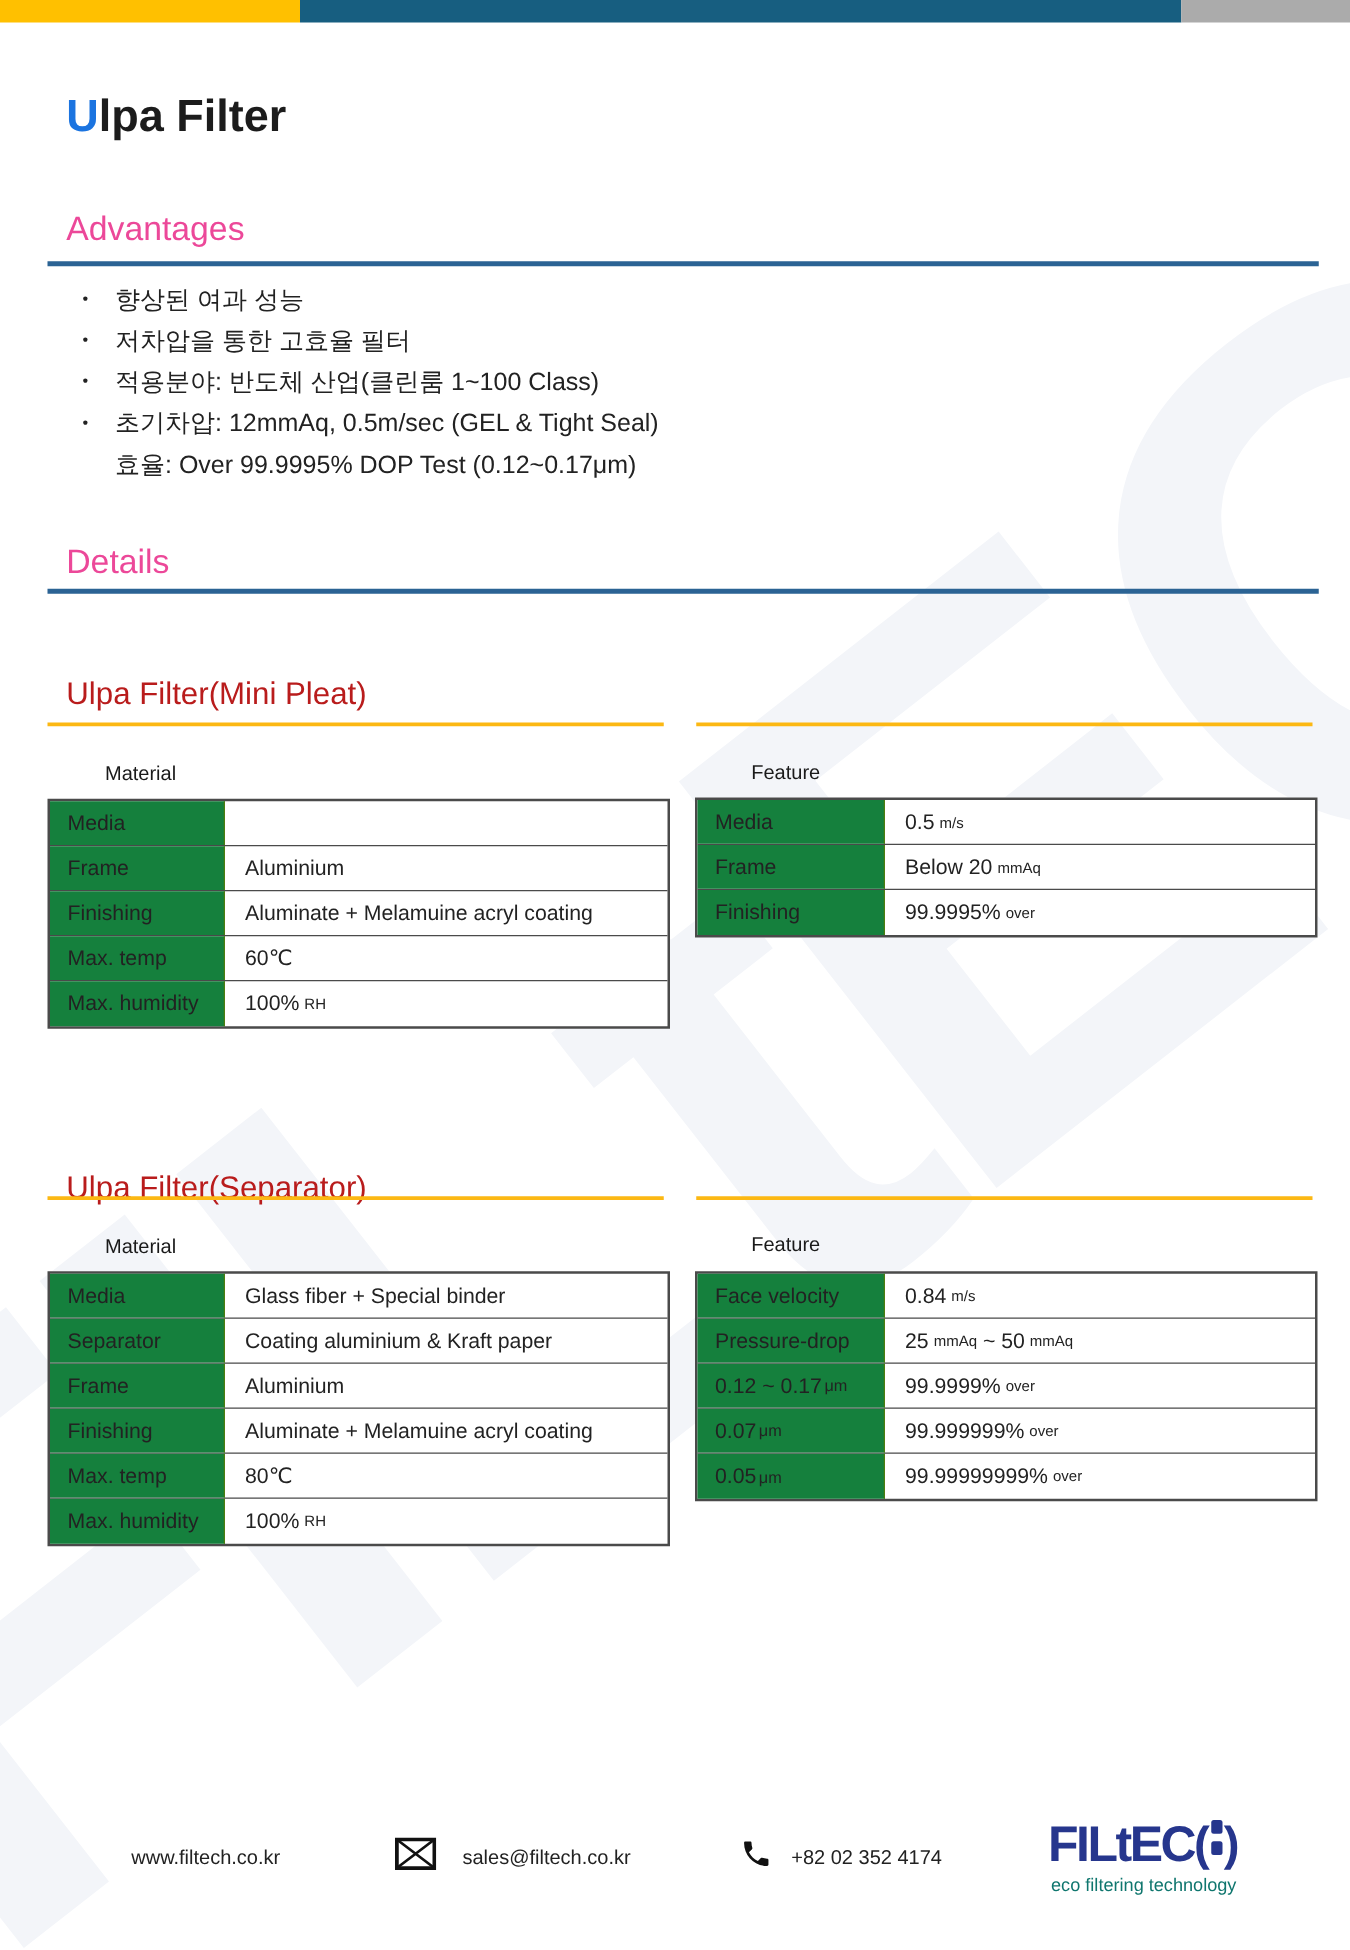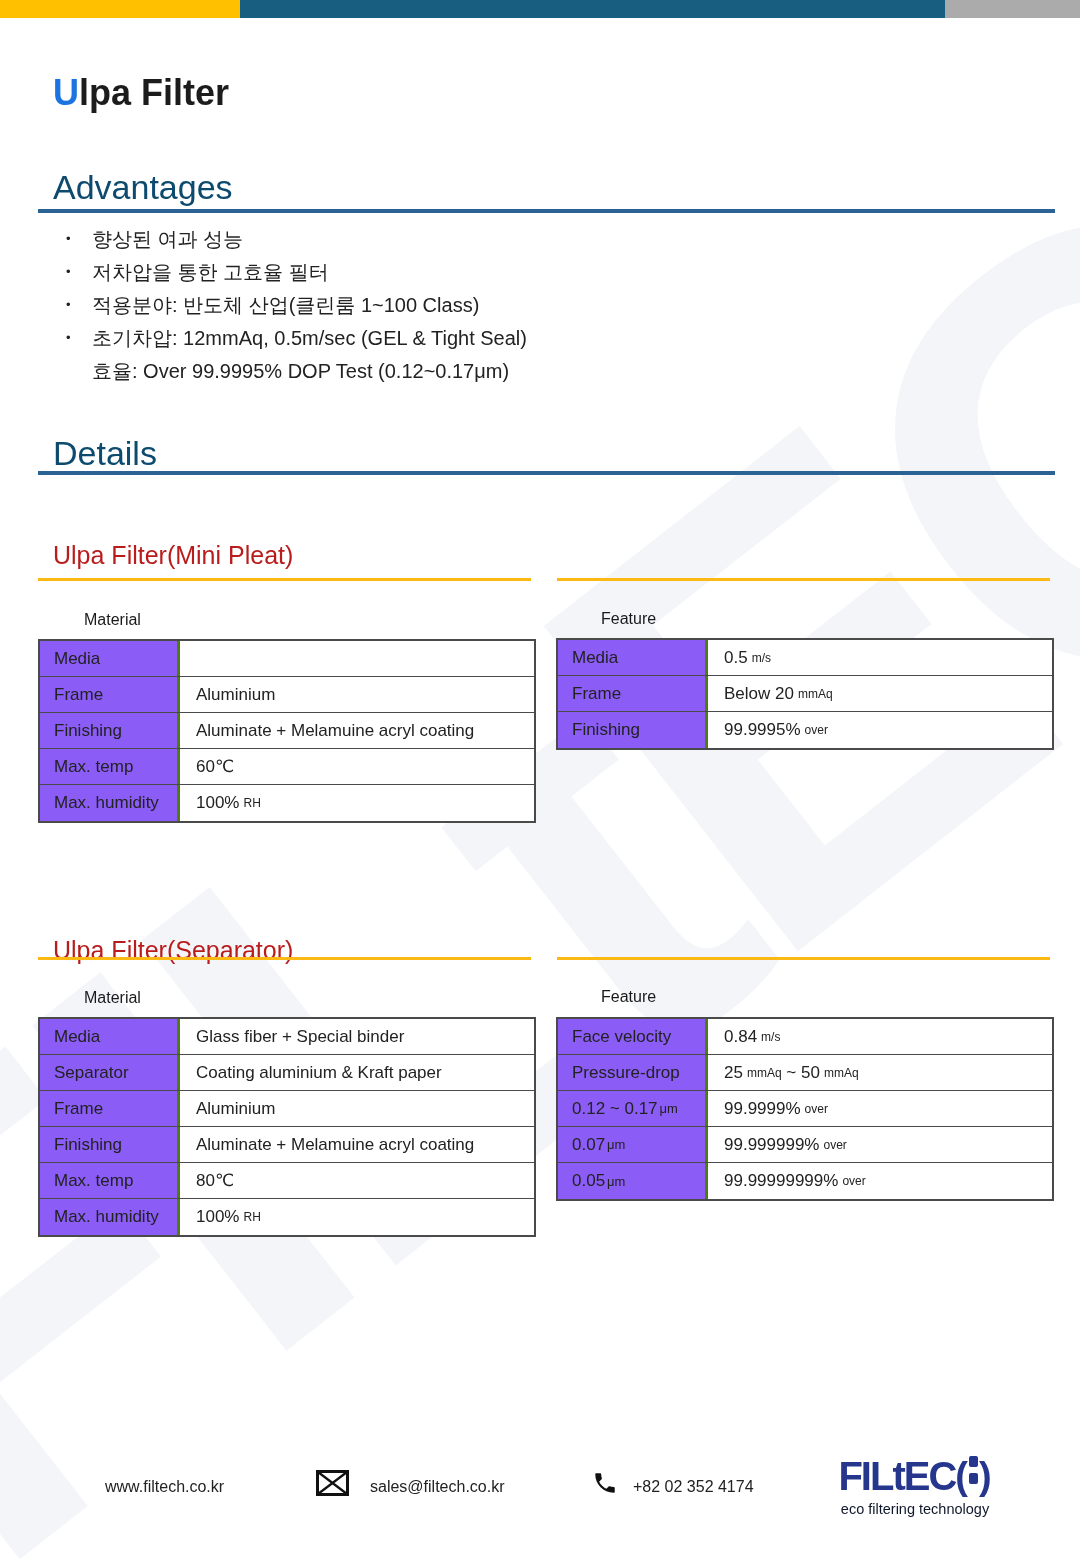--- a/index.html
+++ b/index.html
@@ -15,55 +15,55 @@
 
   
   .topbar { position:absolute; left:0; top:0; width:1080px; height:18px; display:flex; }
   .topbar .seg-yellow { width:240px; background:#FFC000; }
   .topbar .seg-blue   { width:705px; background:#175E80; }
   .topbar .seg-gray   { width:135px; background:#ABABAB; }
 
   .title { position:absolute; left:53px; top:72px; font-size:36px; font-weight:700; color:#1c1c1c; }
   .title .u { color:#1B74E0; }
 
-  .h1 { position:absolute; font-size:34px; font-weight:500; color:#0c4a6e; }
+  .h1 { position:absolute; font-size:27px; font-weight:500; color:#ec4899; }
   .rule-blue { position:absolute; left:38px; width:1017px; height:4px; background:#2B6394; }
 
   .bullets { position:absolute; left:66px; top:226px; font-size:20px; color:#222; }
   .bullet { display:flex; align-items:flex-start; height:33px; }
   .dot { width:26px; font-size:13px; padding-top:5px; color:#222; }
   .cont { margin-left:26px; height:33px; }
 
   .h2 { position:absolute; font-size:25px; font-weight:500; color:#b91c1c; }
   .rule-yellow { position:absolute; height:3px; background:#FCB813; }
 
   .sublabel { position:absolute; font-size:16px; color:#1a1a1a;margin-left:31px; }
 
   .tbl { position:absolute; width:494px; border:2px solid #4a4a4a; background:#ffffff; }
   .trow { display:flex; height:36px; border-bottom:1px solid #4a4a4a; box-sizing:border-box; }
   .trow:last-child { border-bottom:none; }
-  .tlabel { background:#8b5cf6; border-right:3px solid #4d7c0f; display:flex; align-items:center;
+  .tlabel { background:#15803d; border-right:1px solid #4d7c0f; display:flex; align-items:center;
             padding-left:14px; font-size:17px; color:#222; flex:0 0 auto; box-sizing:border-box; }
   .w140 .tlabel { width:140px; }
   .w150 .tlabel { width:150px; }
   .tval { display:flex; align-items:center; padding-left:16px; font-size:17px; color:#222; flex:1; }
   .unit { font-size:12px; margin-left:4px; white-space:pre; }
   .lunit { font-size:13px; margin-left:2px; }
   .val { white-space:pre; }
 
   
   .f-text { position:absolute; font-size:16px; color:#222;text-align:right; }
   .f-icon { position:absolute; }
   .logo { position:absolute; left:820px; top:1456px; width:190px; text-align:center; color:#26368D; }
   .logo-line { display:flex; align-items:flex-start; justify-content:center; font-weight:800;
                font-size:40px; letter-spacing:-2px; line-height:40px; }
   .logo-paren { font-weight:700; font-size:38px; letter-spacing:0; }
   .hbars { display:inline-flex; flex-direction:column; justify-content:center; gap:6px; margin:0 1px; }
   .hbars i { display:block; width:9px; height:11px; background:#26368D; border-radius:2px; }
-  .tagline { font-size:14.5px; margin-top:5px; color:#0f172a; }
+  .tagline { font-size:14.5px; margin-top:5px; color:#0f766e; }
 </style>
 </head>
 <body>
 
 <div class="page">
   <div class="watermark">FILtECH</div>
 
   <div class="content">
 
     <div class="topbar">

